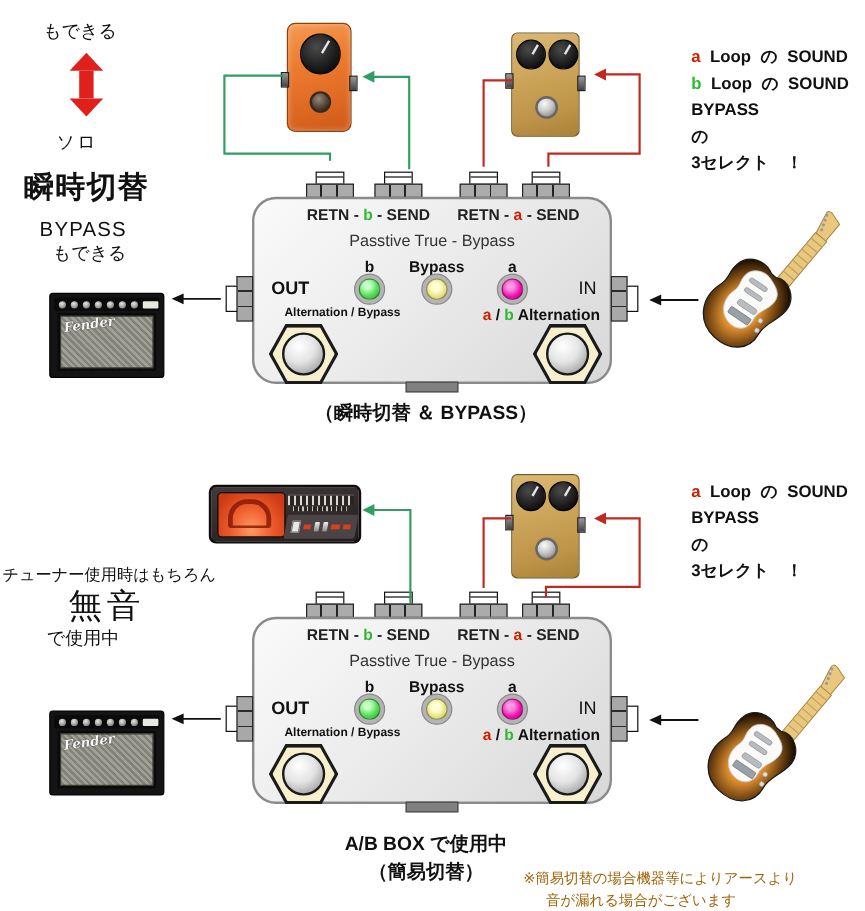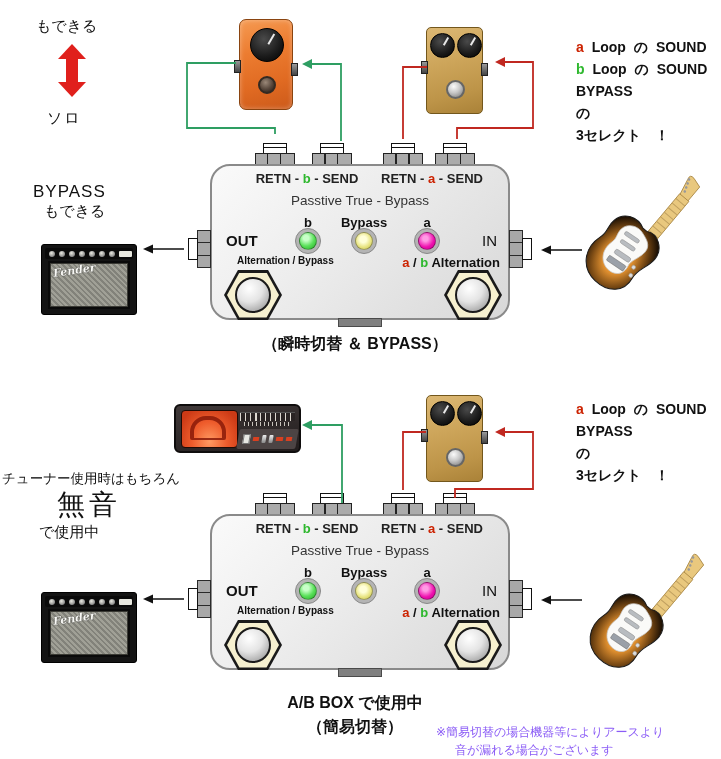--- a/index.html
+++ b/index.html
@@ -25,21 +25,21 @@
   .da-down{width:0;height:0;border-left:14px solid transparent;border-right:14px solid transparent;border-top:15px solid #e0201c;}
 
   
   .sel-block{position:absolute;left:576px;width:145px;font-size:14px;font-weight:bold;line-height:22px;word-spacing:4px;}
   .sel-top{top:36px;} .sel-bottom{top:398px;}
   .c-red{color:#cc2200;} .c-green{color:#2eb82e;}
 
   
   .cap-block{position:absolute;left:205px;width:300px;text-align:center;font-weight:bold;}
   .cap1{font-size:16px;} .cap2{font-size:16px;margin-top:3px;}
-  .note{position:absolute;font-size:12px;color:#8b5cf6;}
+  .note{position:absolute;font-size:12px;color:#a16207;}
 
   
   .device{position:absolute;width:309px;height:192px;}
   .jack{position:absolute;top:0;width:40px;height:22px;}
   .jack .cap{position:absolute;left:8px;top:0;width:24px;height:11px;background:#fff;border:1.5px solid #111;box-sizing:border-box;}
   .jack .cap::after{content:"";position:absolute;left:0;right:0;top:3px;border-top:1.5px solid #111;}
   .jack .base{position:absolute;left:0;top:10px;width:40px;height:12px;background:#ababab;border:1.5px solid #222;box-sizing:border-box;
     background-image:linear-gradient(90deg,transparent 0 11px,#222 11px 12.5px,transparent 12.5px 24px,#222 24px 25.5px,transparent 25.5px);}
   .j1{left:45px;} .j2{left:102px;} .j3{left:173px;} .j4{left:225px;}
   .dev-body{position:absolute;left:0;top:21px;width:300px;height:156px;box-sizing:border-box;
@@ -130,20 +130,21 @@
 
 <div id="stage">
 
   <div class="t backing">もできる</div>
   <div class="abs dbl-arrow">
     <div class="da-up"></div>
     <div class="da-stem"></div>
     <div class="da-down"></div>
   </div>
   <div class="t solo">ソロ</div>
+  <div class="t inst-title">瞬時切替</div>
   <div class="t byp">BYPASS</div>
   <div class="t byp-sub">もできる</div>
 
   <div class="t tuner-note">チューナー使用時はもちろん</div>
   <div class="t mute-title">無音</div>
   <div class="t mute-sub">で使用中</div>
 
   <div class="sel-block sel-top">
     <div><span class="c-red">a</span><span> Loop の SOUND</span></div>
     <div><span class="c-green">b</span><span> Loop の SOUND</span></div>

